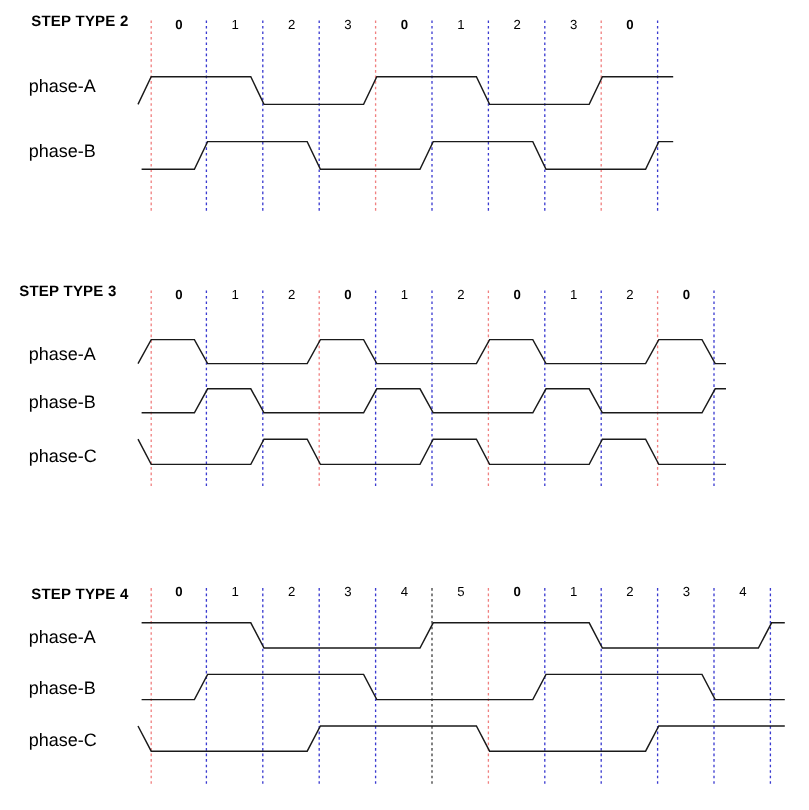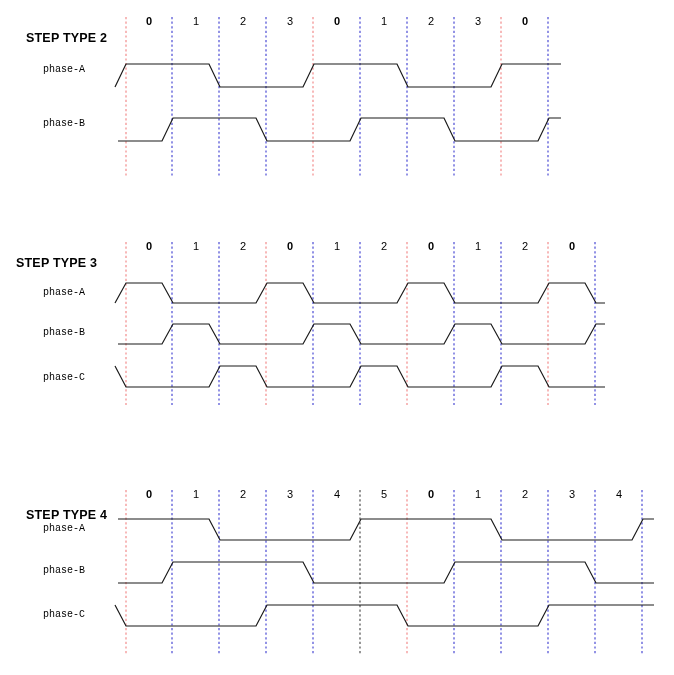--- a/index.html
+++ b/index.html
@@ -13,30 +13,28 @@
   }
   #sheet{position:relative;width:674px;height:675px;}
   .diagram{position:absolute;left:0;width:674px;}
   .diagram-title{
     position:absolute;
     font-size:12.5px;
     font-weight:bold;
     letter-spacing:.2px;
     color:#000;
     white-space:nowrap;
-    margin-top:20px;
   }
   .phase-label{
     position:absolute;
-    font-size:10px;
+    font-size:15px;
     font-weight:normal;
     color:#000;
     white-space:nowrap;
-    text-align:center;
-    font-family:Liberation Mono, monospace;
+    text-align:left;
   }
   .step-number{
     position:absolute;
     font-size:11px;
     color:#000;
     text-align:center;
     white-space:nowrap;
     transform:translateX(-50%);
   }
   .step-number.bold{font-weight:bold;}

